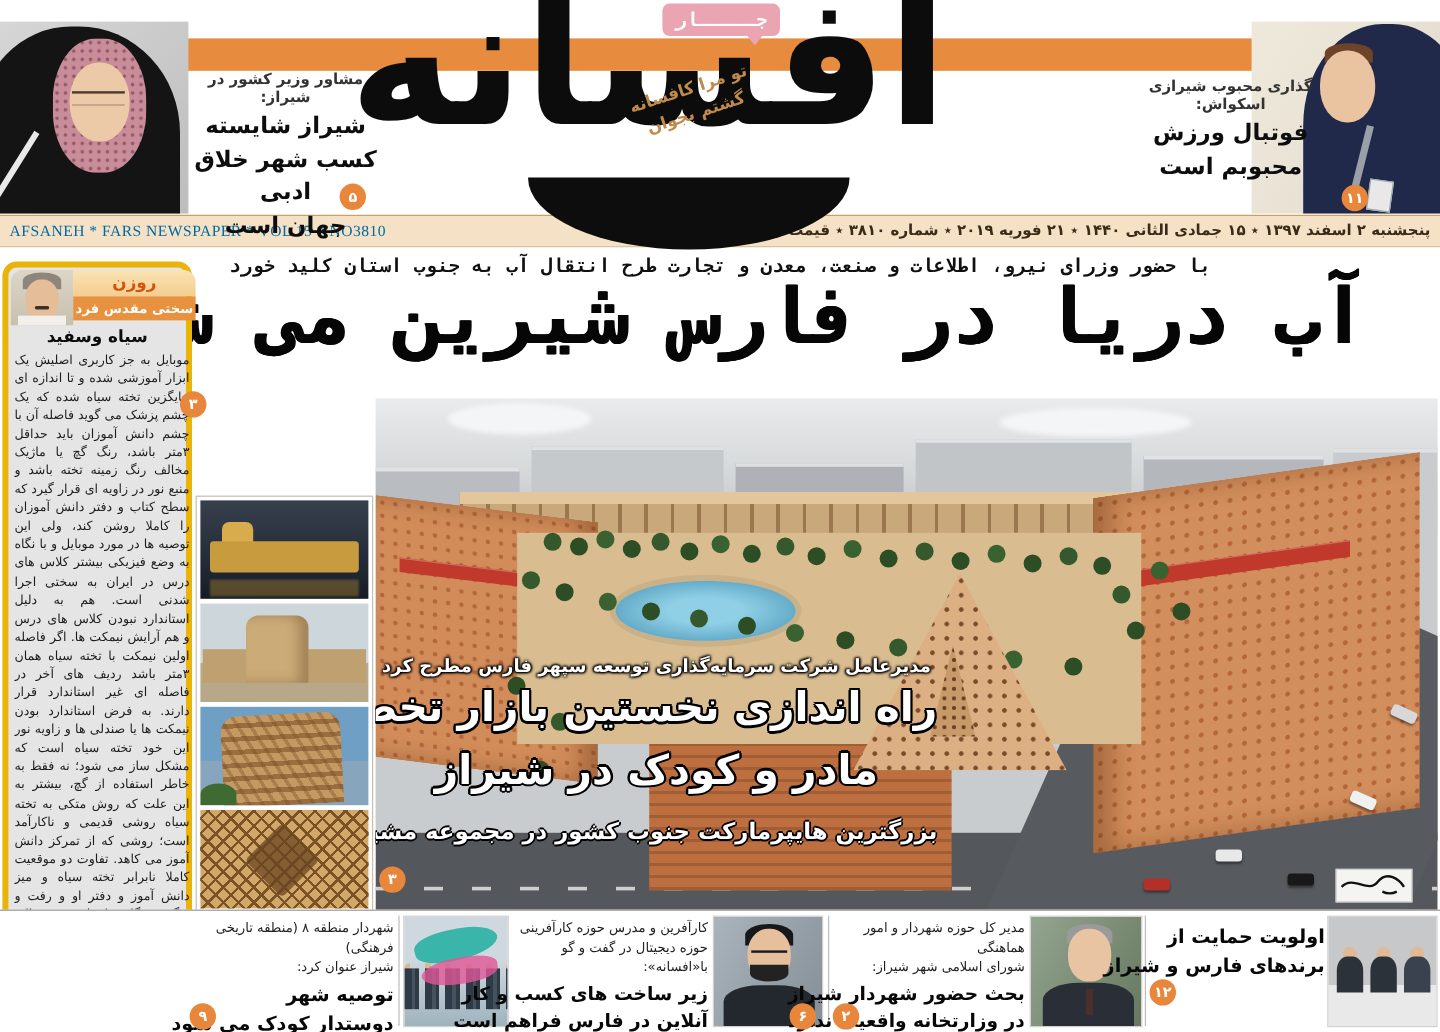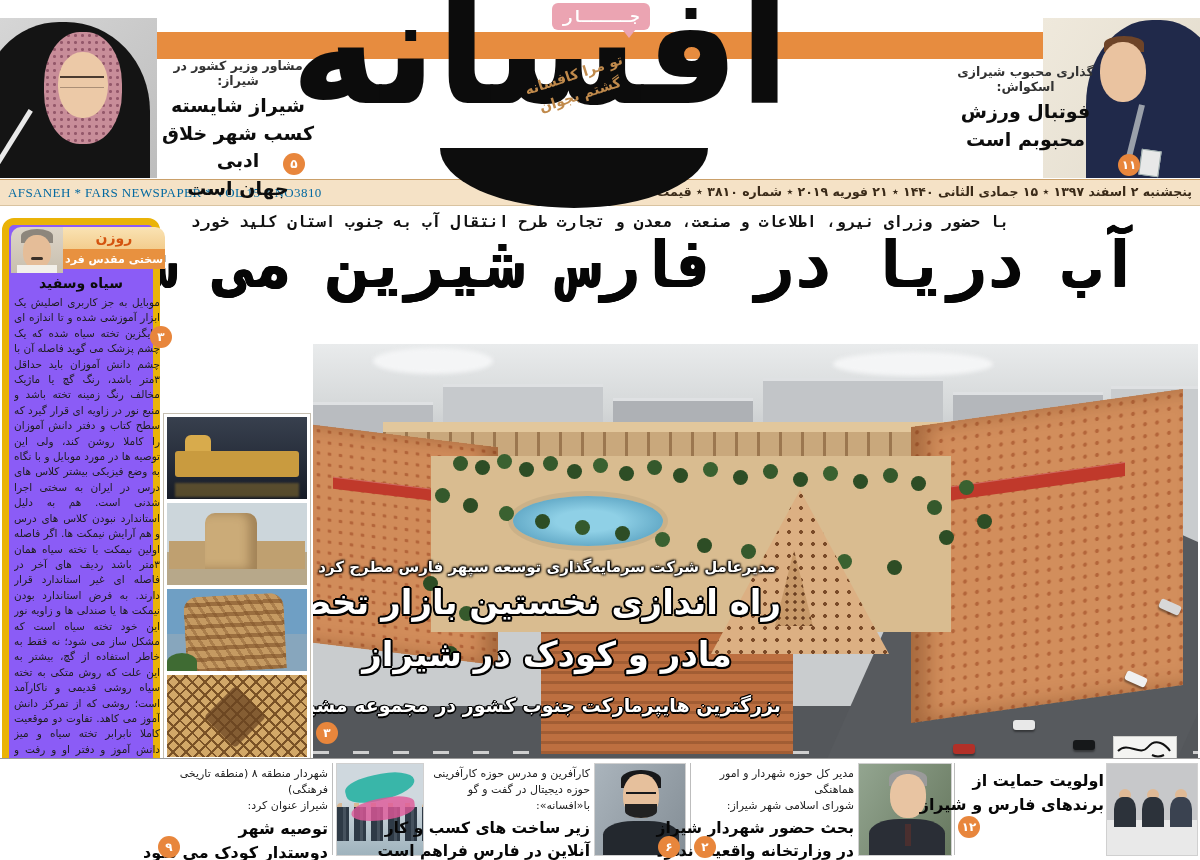--- a/index.html
+++ b/index.html
@@ -58,22 +58,22 @@
   .dateline-fa{position:absolute;right:8px;top:4px;font-size:12.5px;font-weight:bold;color:#3a2a18;direction:rtl;}
 
   
   .lead-kicker{position:absolute;left:0;top:212px;width:1200px;text-align:center;direction:rtl;
             font-size:16px;font-weight:bold;color:#101010;}
   .lead-headline{position:absolute;left:0;top:228px;width:1200px;text-align:center;direction:rtl;
             font-size:64px;font-weight:bold;color:#060606;white-space:nowrap;
             text-shadow:.6px 0 #060606,-.6px 0 #060606;}
 
   
-  .column-box{position:absolute;left:2px;top:218px;width:158px;height:640px;background:#8b5cf6;
-            border:7px solid #eab308;border-radius:12px 12px 0 0;box-sizing:border-box;}
+  .column-box{position:absolute;left:2px;top:218px;width:158px;height:640px;background:#e5e5e5;
+            border:5px solid #eab308;border-radius:12px 12px 0 0;box-sizing:border-box;}
   .col-photo{position:absolute;left:2px;top:2px;width:52px;height:46px;border-radius:10px 0 0 0;
             background:linear-gradient(#ddd5c8,#c8bfae);overflow:hidden;}
   .col-face{position:absolute;left:12px;top:8px;width:28px;height:34px;background:#e5bd98;border-radius:46%;}
   .col-hair{position:absolute;left:10px;top:2px;width:32px;height:14px;background:#8d867c;border-radius:50% 50% 0 0;}
   .col-mustache{position:absolute;left:20px;top:30px;width:12px;height:3px;background:#3a3028;border-radius:2px;}
   .col-shirt{position:absolute;left:6px;top:38px;width:40px;height:10px;background:#f2f0ea;}
   .col-head1{position:absolute;left:54px;top:2px;width:102px;height:22px;background:linear-gradient(#fae3b4,#f3cd8e);
             border-radius:0 10px 0 0;display:flex;align-items:center;justify-content:center;
             color:#d4540f;font-weight:bold;font-size:14px;direction:rtl;}
   .col-head2{position:absolute;left:54px;top:24px;width:102px;height:20px;background:#e8913f;color:#fff;
@@ -100,21 +100,21 @@
             background-image:repeating-linear-gradient(0deg,rgba(120,74,34,.55) 0 4px,transparent 4px 11px),
             repeating-linear-gradient(60deg,rgba(120,74,34,.35) 0 3px,transparent 3px 9px);transform:rotate(-3deg);}
   .cit-close .bush{position:absolute;left:0px;bottom:0px;width:30px;height:18px;background:#3f6b33;border-radius:50% 50% 0 0;}
   .cit-pattern{background:#d2a868;
             background-image:repeating-linear-gradient(45deg,transparent 0 7px,#7a5226 7px 9px),
             repeating-linear-gradient(-45deg,transparent 0 7px,#7a5226 7px 9px);}
   .cit-pattern .diamond{position:absolute;left:46px;top:20px;width:44px;height:44px;background:#6a4422;
             transform:rotate(45deg);opacity:.75;border-radius:4px;}
 
   
-  .mainimg{position:absolute;left:313px;top:344px;width:885px;height:448px;overflow:hidden;
+  .mainimg{position:absolute;left:313px;top:332px;width:885px;height:448px;overflow:hidden;
            background:linear-gradient(#e9ebec 0%,#d5d8d9 14%,#c9ccce 20%);}
   .cloud{position:absolute;background:#f4f5f6;border-radius:50%;filter:blur(2px);}
   .citybox{position:absolute;background:#b9bcc0;box-shadow:inset 0 3px 0 #dfe1e3;}
   .road-bottom{position:absolute;left:0;bottom:0;width:885px;height:86px;background:#54575b;}
   .road-dash{position:absolute;left:0;bottom:38px;width:885px;height:3px;
            background:repeating-linear-gradient(90deg,#cfcfcf 0 16px,transparent 16px 40px);}
   .road-right{position:absolute;left:656px;top:96px;width:320px;height:420px;background:#575a5e;
            transform:rotate(24deg);transform-origin:top left;}
   .crosswalk{position:absolute;left:600px;top:296px;width:64px;height:16px;transform:rotate(24deg);
            background:repeating-linear-gradient(90deg,#e6e6e6 0 6px,transparent 6px 12px);}

